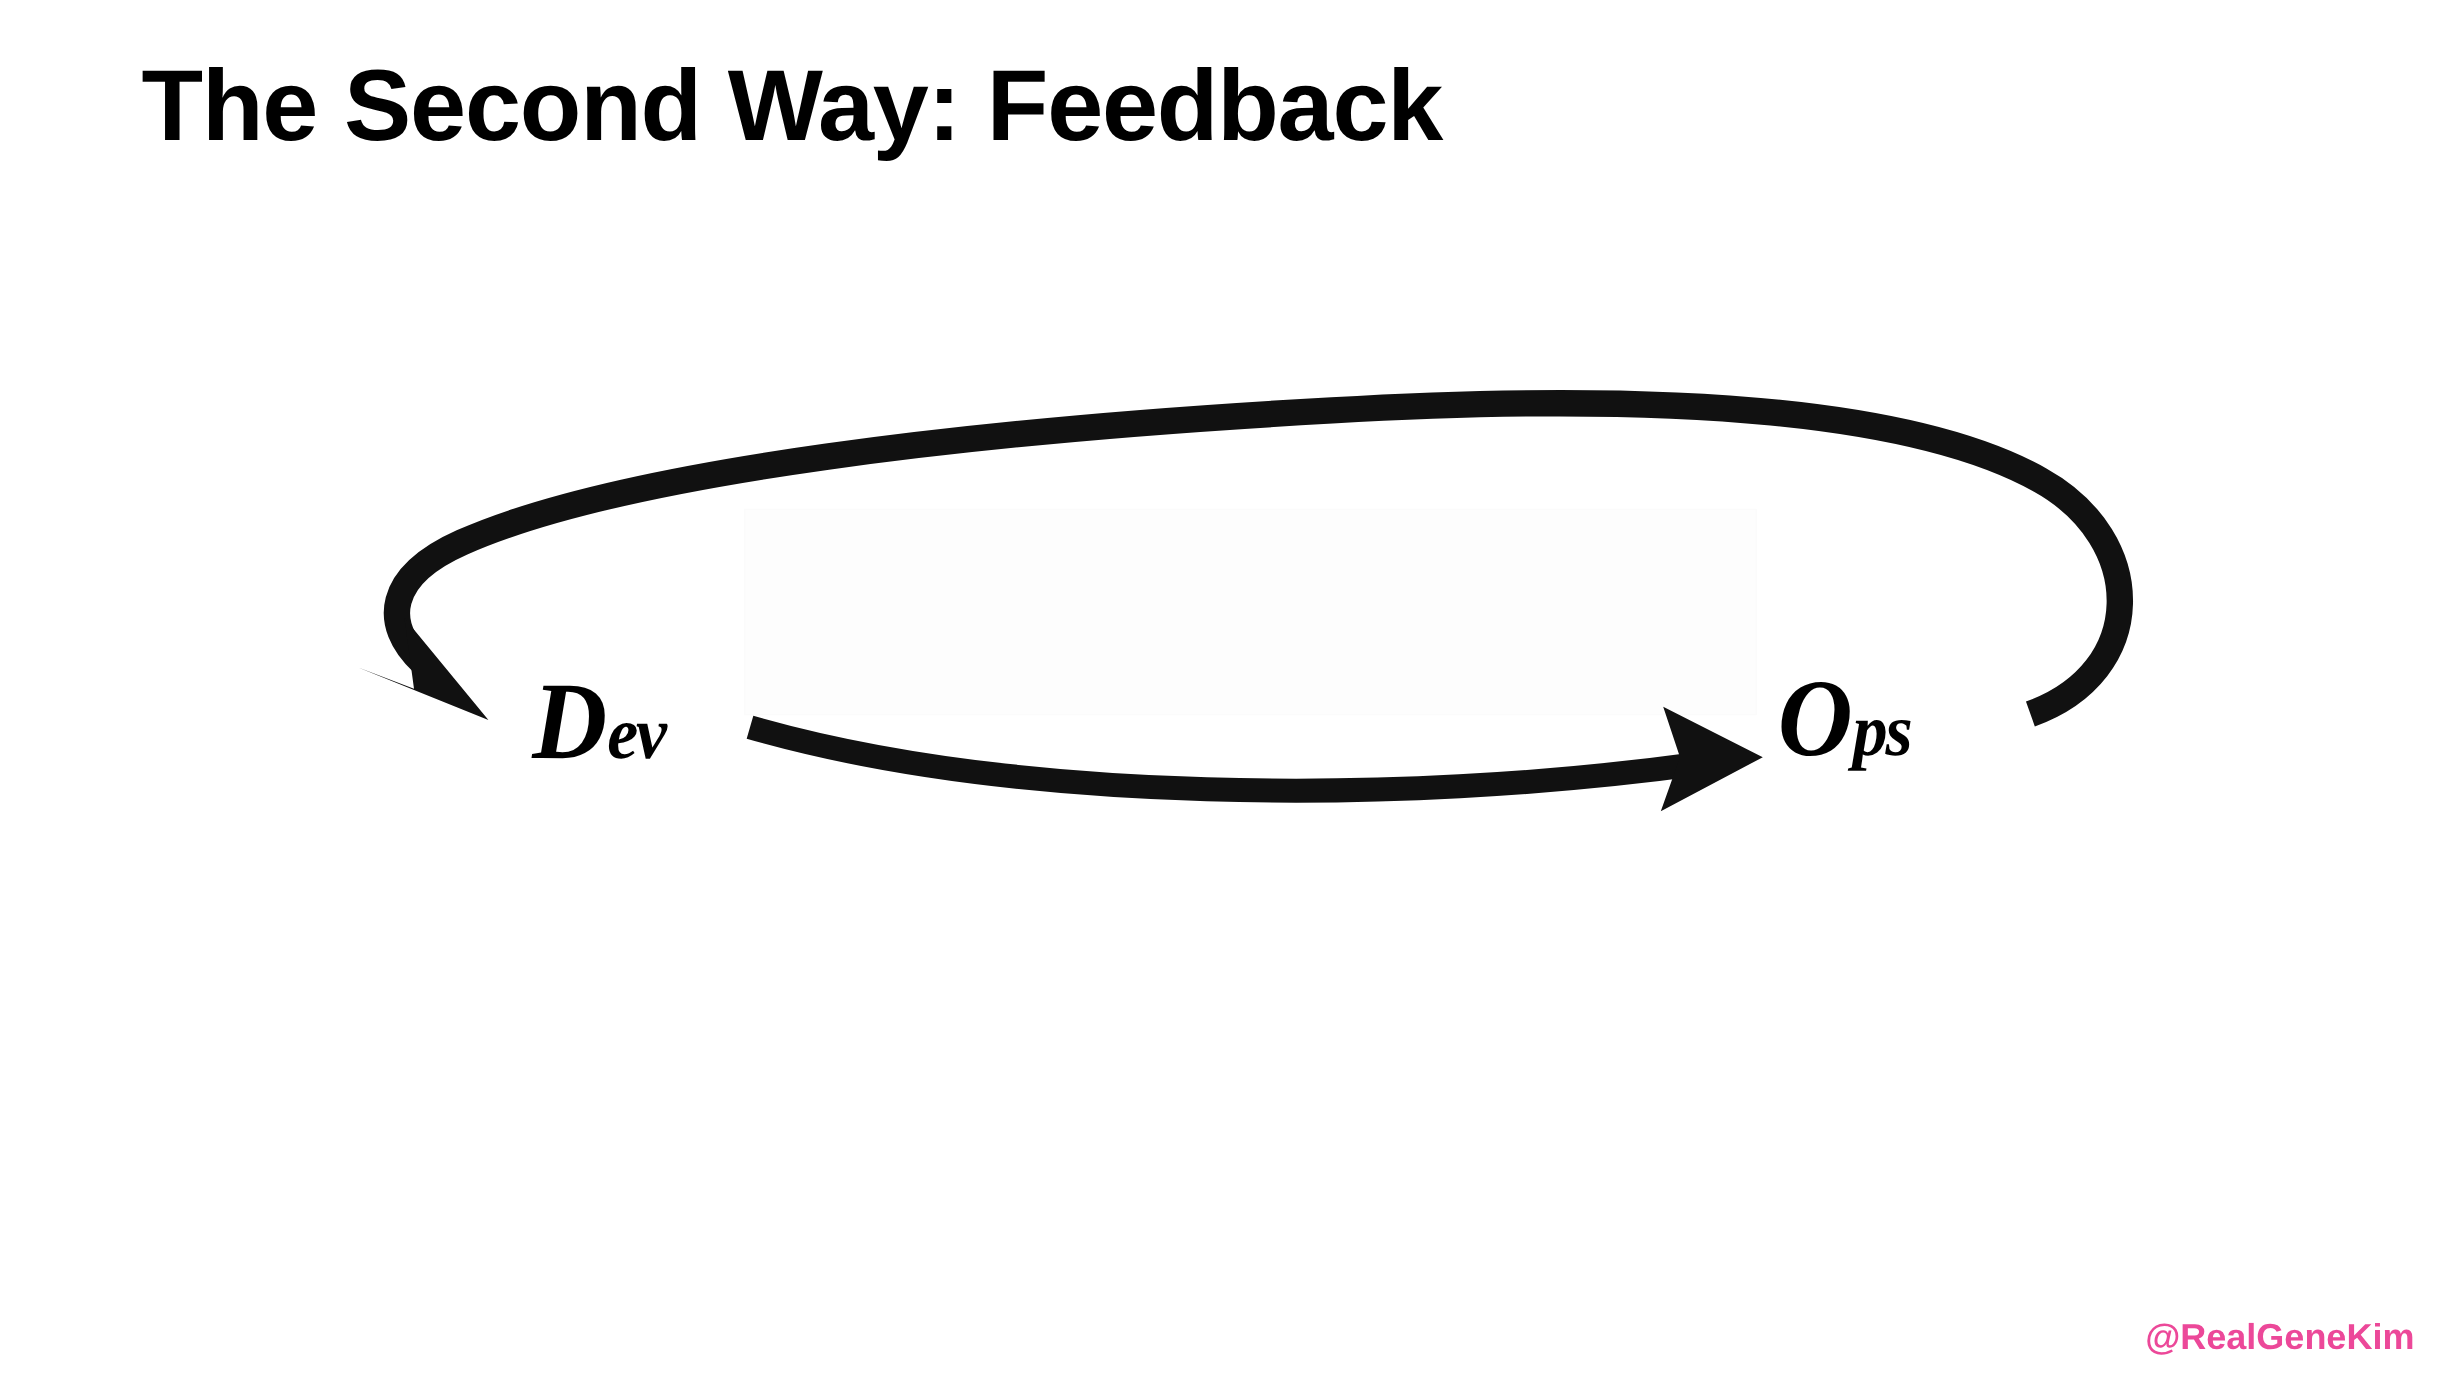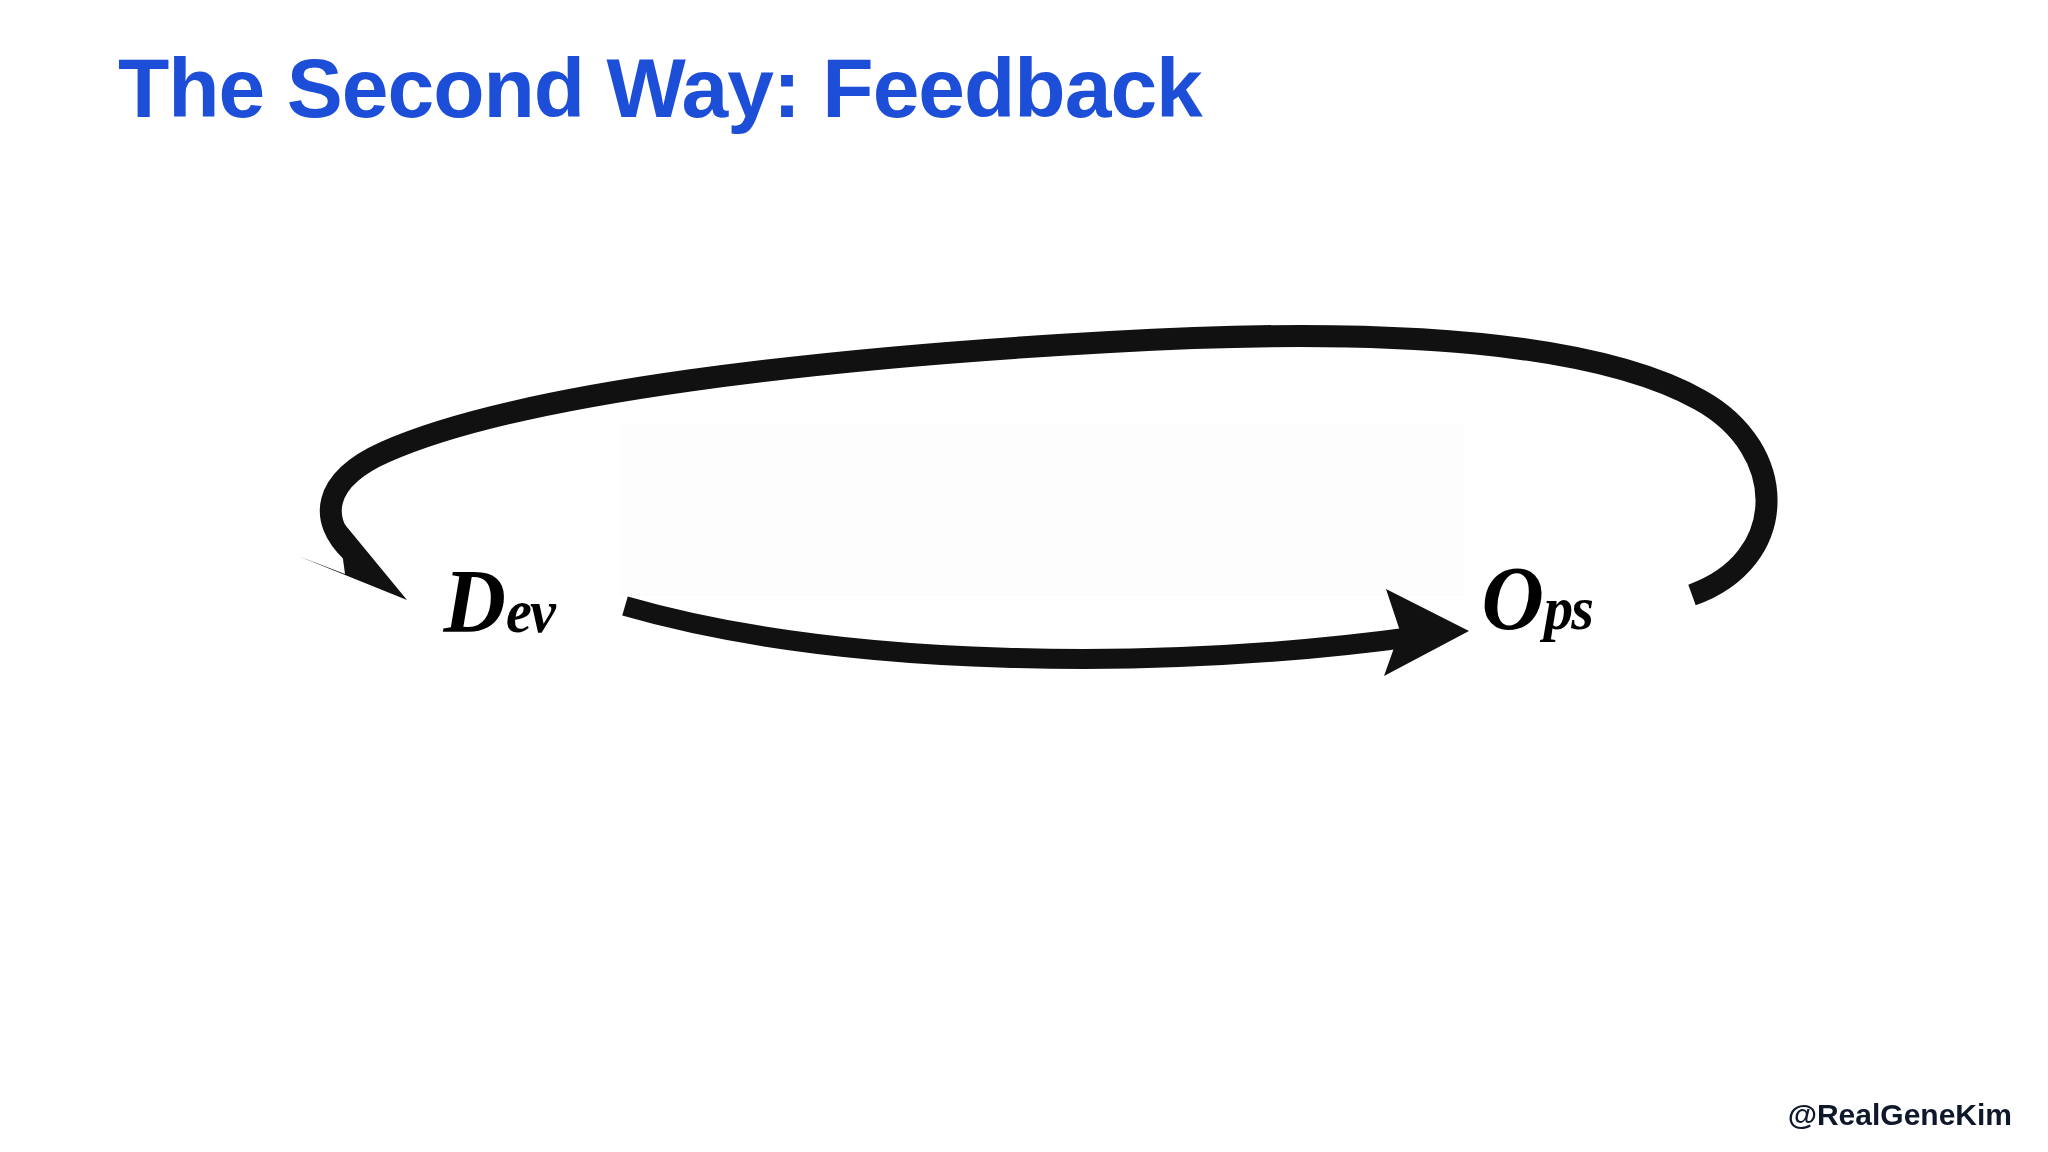--- a/index.html
+++ b/index.html
@@ -28,21 +28,21 @@
   
   .slide-title {
     position: absolute;
     left: 118px;
     top: 40px;
     font-family: "Liberation Sans", sans-serif;
     font-weight: bold;
     font-size: 84px;
     line-height: 96px;
     letter-spacing: -1px;
-    color: #1d4ed8;
+    color: #000000;
     white-space: nowrap;
   }
 
   
   .diagram {
     position: absolute;
     left: 0;
     top: 0;
     width: 2048px;
     height: 1152px;
@@ -94,21 +94,21 @@
   }
 
   
   .watermark {
     position: absolute;
     right: 36px;
     bottom: 20px;
     font-family: "Liberation Sans", sans-serif;
     font-weight: bold;
     font-size: 30px;
-    color: #0f172a;
+    color: #ec4899;
     white-space: nowrap;
   }
 </style>
 </head>
 <body>
 
 <div class="slide">
 
   <div class="slide-title">The Second Way: Feedback</div>
 

